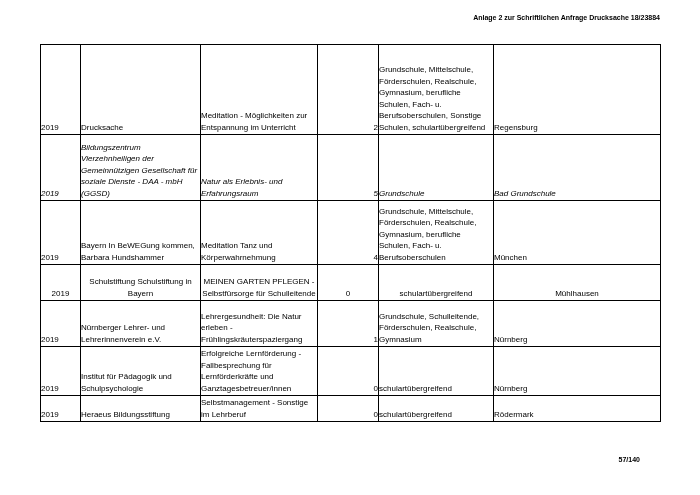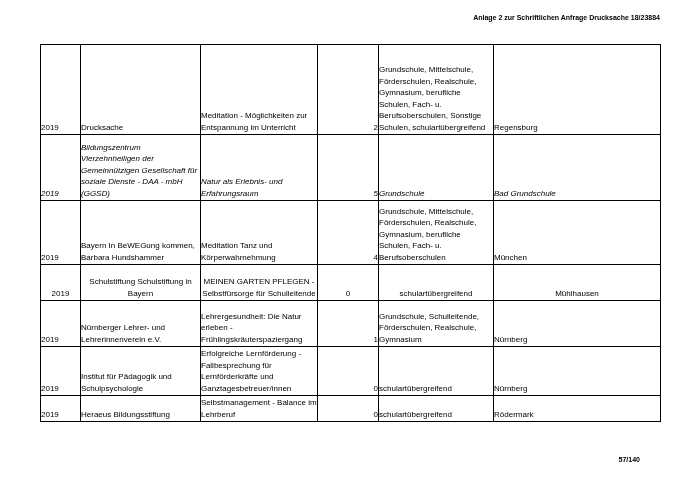--- a/index.html
+++ b/index.html
@@ -126,21 +126,21 @@
           <td class="col-year">2019</td>
           <td class="col-organization">Institut für Pädagogik und Schulpsychologie</td>
           <td class="col-title">Erfolgreiche Lernförderung - Fallbesprechung für Lernförderkräfte und Ganztagesbetreuer/innen</td>
           <td class="col-count">0</td>
           <td class="col-school-types">schulartübergreifend</td>
           <td class="col-city">Nürnberg</td>
         </tr>
         <tr>
           <td class="col-year">2019</td>
           <td class="col-organization">Heraeus Bildungsstiftung</td>
-          <td class="col-title">Selbstmanagement - Balance im Lehrberuf</td>
+          <td class="col-title">Selbstmanagement - Sonstige im Lehrberuf</td>
           <td class="col-count">0</td>
           <td class="col-school-types">schulartübergreifend</td>
           <td class="col-city">Rödermark</td>
         </tr>
       </tbody>
   </table>
 
   <div class="page-number">57/140</div>
 
 </div>

